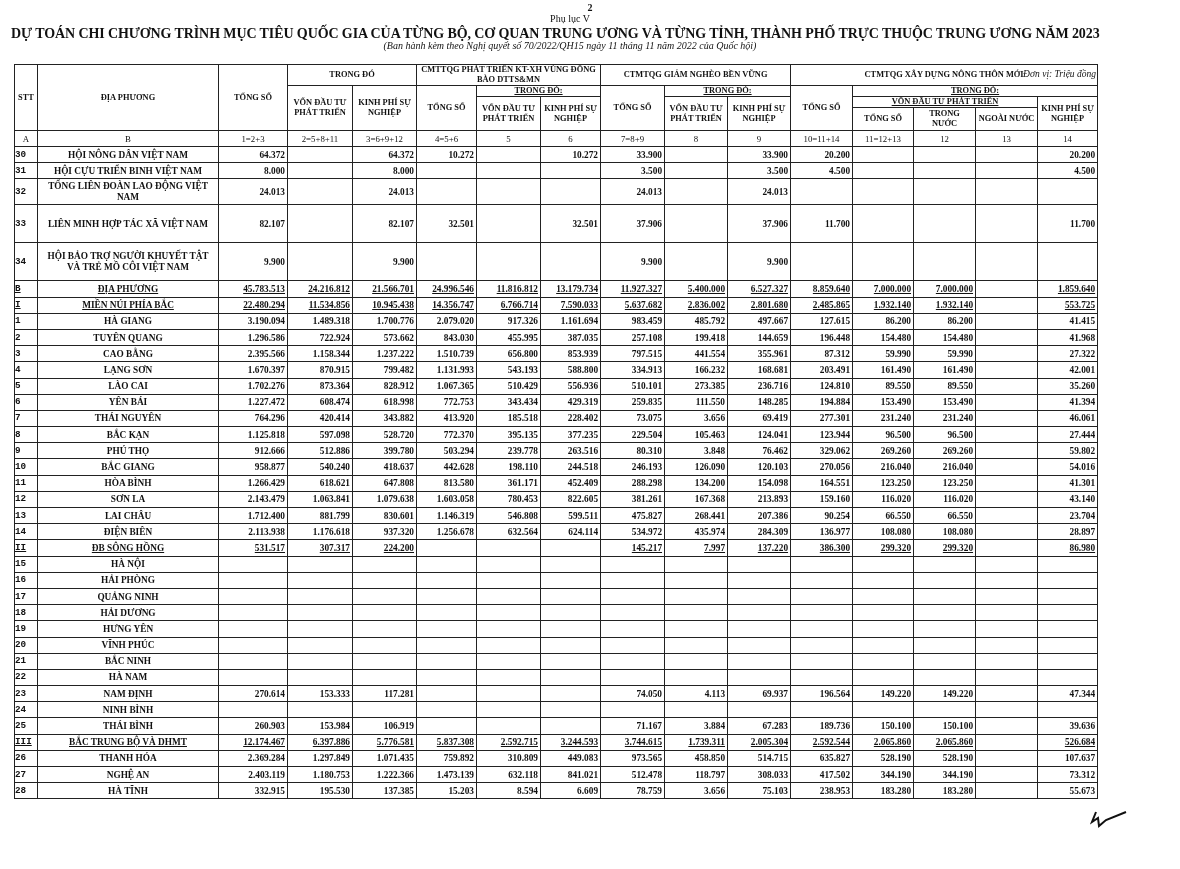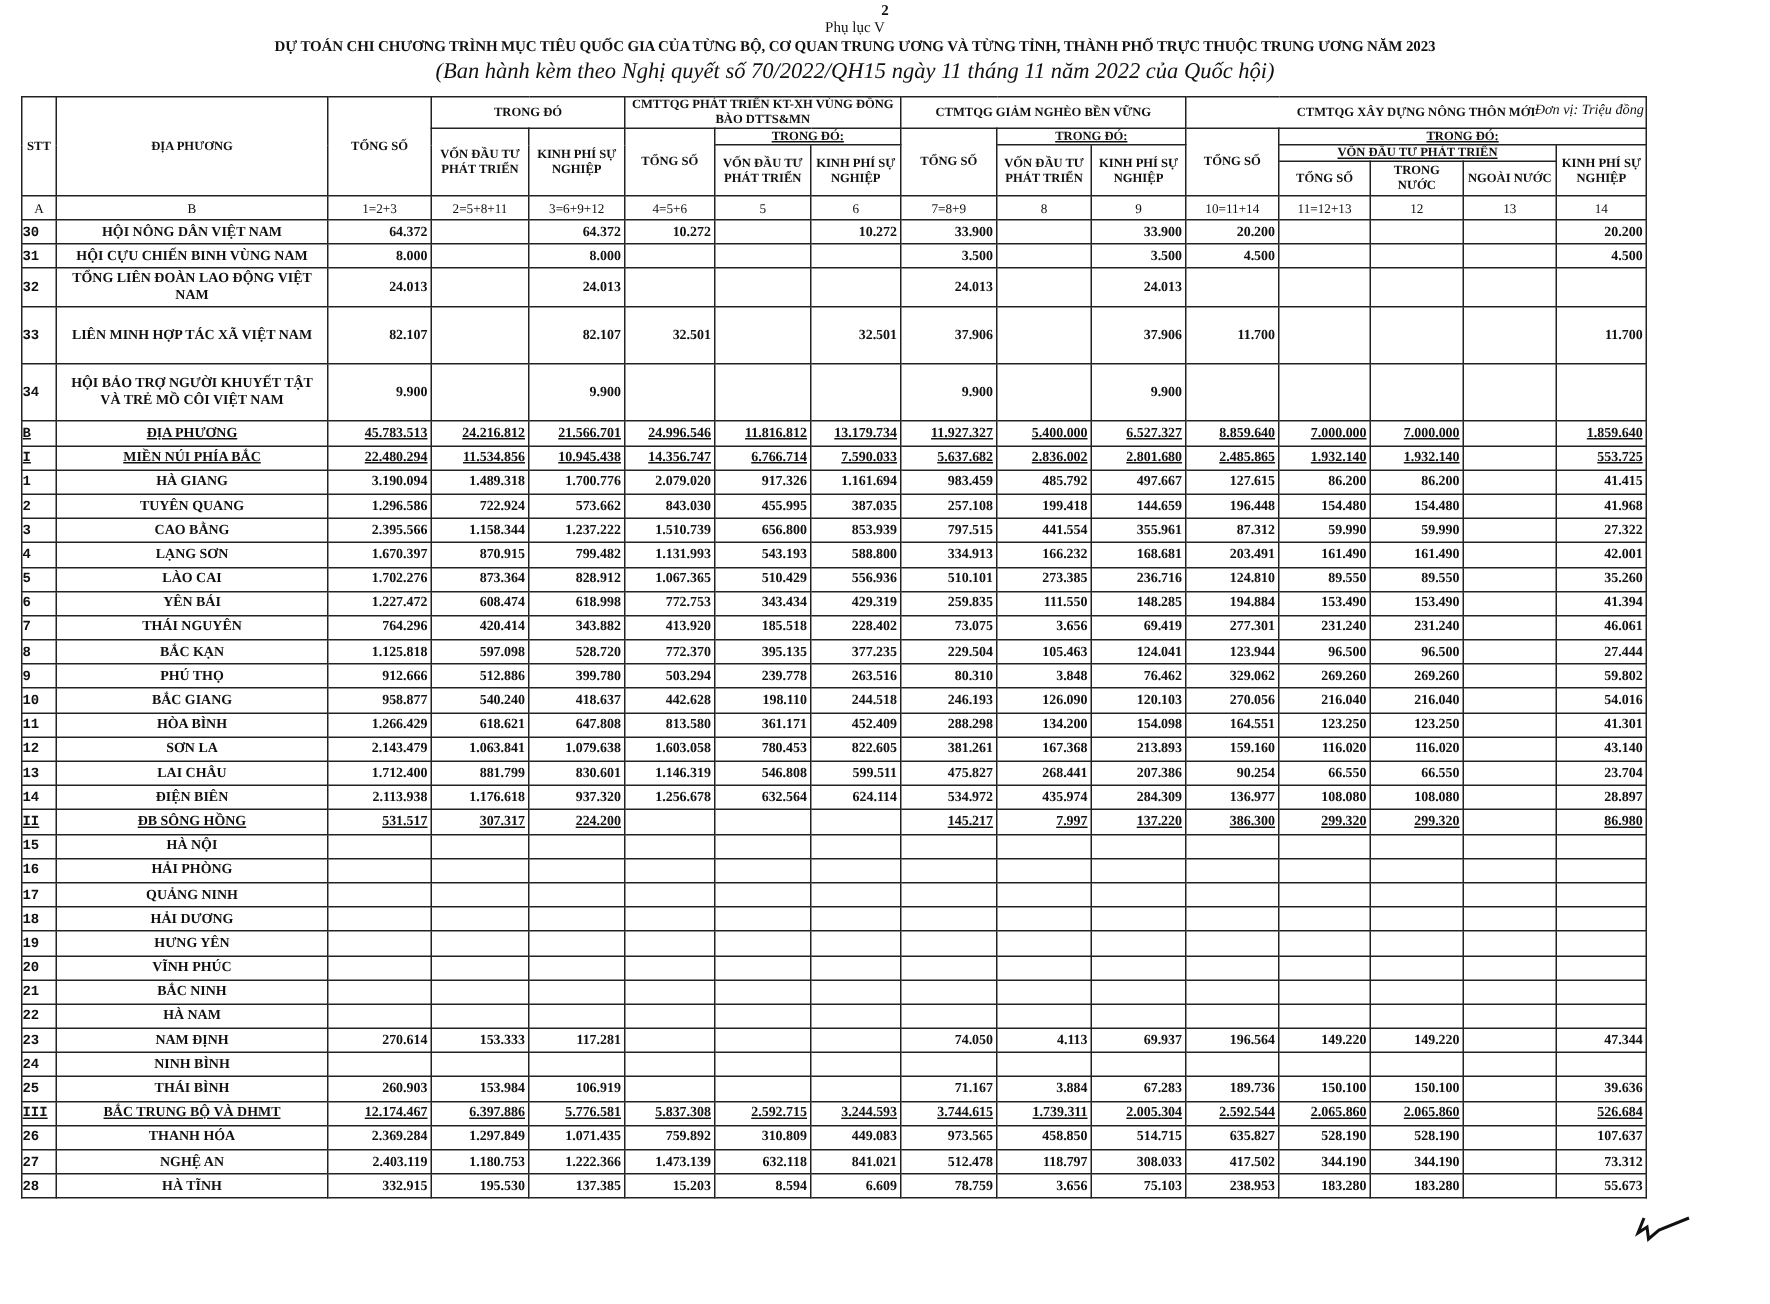--- a/index.html
+++ b/index.html
@@ -1,21 +1,21 @@
 <!DOCTYPE html>
 <html><head>
 <meta charset="utf-8">
 <style>
   html, body { margin:0; padding:0; background:#fff; }
   body { width:1180px; height:869px; position:relative; overflow:hidden;
          font-family:"Liberation Serif", serif; color:#111; }
   .pageno { position:absolute; top:2px; left:0; width:1180px; text-align:center; font-size:10px; font-weight:bold; }
   .appendix { position:absolute; top:13px; left:0; width:1140px; text-align:center; font-size:10px; }
-  .title { position:absolute; top:26px; left:0; width:1140px; text-align:center; font-size:10px; font-weight:bold; letter-spacing:-0.1px; }
-  .subtitle { position:absolute; top:40px; left:0; width:1140px; text-align:center; font-size:15px; font-style:italic; }
+  .title { position:absolute; top:26px; left:11px; width:1140px; font-size:14px; font-weight:bold; letter-spacing:-0.1px; }
+  .subtitle { position:absolute; top:40px; left:0; width:1140px; text-align:center; font-size:10px; font-style:italic; }
   .unit { position:absolute; top:69px; left:1010px; width:86px; text-align:right; font-size:9.5px; font-style:italic; }
   table { position:absolute; top:64px; left:14px; border-collapse:collapse; table-layout:fixed; width:1083px; }
   td, th { border:1px solid #222; font-size:9.3px; font-weight:bold; padding:0 2px; overflow:hidden; white-space:nowrap; line-height:10px; }
   th { text-align:center; font-weight:bold; font-size:8.4px; white-space:normal; line-height:10px; }
   thead tr.h1 th { height:20px; }
   thead tr.h2 th { height:10px;margin-top:37px; }
   thead tr.h3 th { height:10px; }
   thead tr.h4 th { height:22px; }
   thead tr.idx th { height:15px; font-size:8.8px; font-weight:normal; }
   tbody td { height:15.2px; text-align:right; }
@@ -122,21 +122,21 @@
         <td></td>
         <td>33.900</td>
         <td>20.200</td>
         <td></td>
         <td></td>
         <td></td>
         <td>20.200</td>
       </tr>
       <tr>
         <td class="stt">31</td>
-        <td class="name">HỘI CỰU CHIẾN BINH VÙNG NAM</td>
+        <td class="name">HỘI CỰU TRIỂN BINH VIỆT NAM</td>
         <td>8.000</td>
         <td></td>
         <td>8.000</td>
         <td></td>
         <td></td>
         <td></td>
         <td>3.500</td>
         <td></td>
         <td>3.500</td>
         <td>4.500</td>

